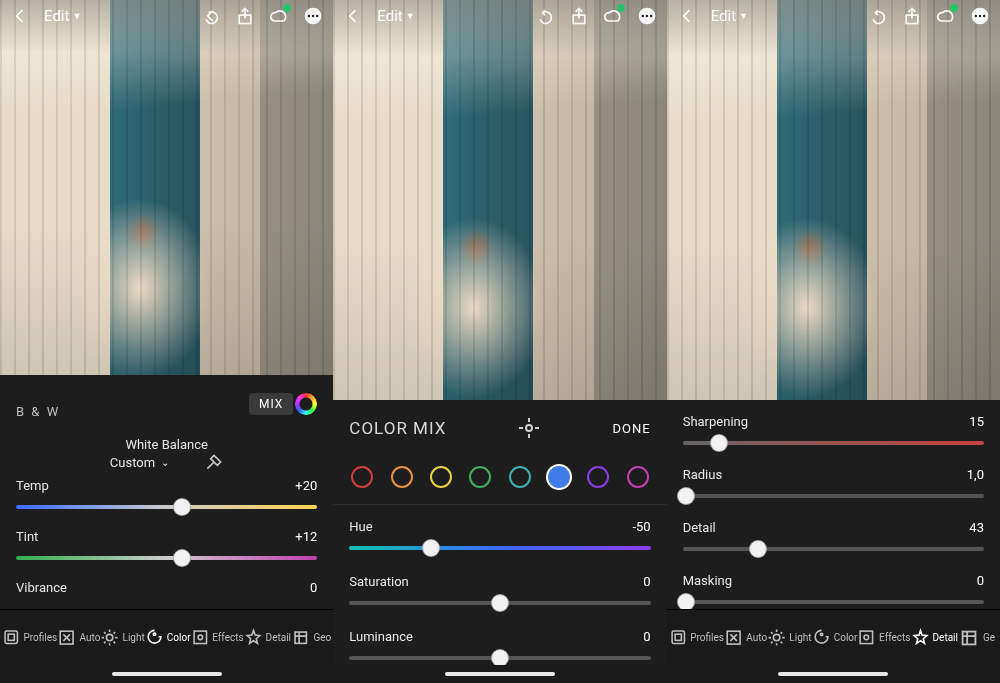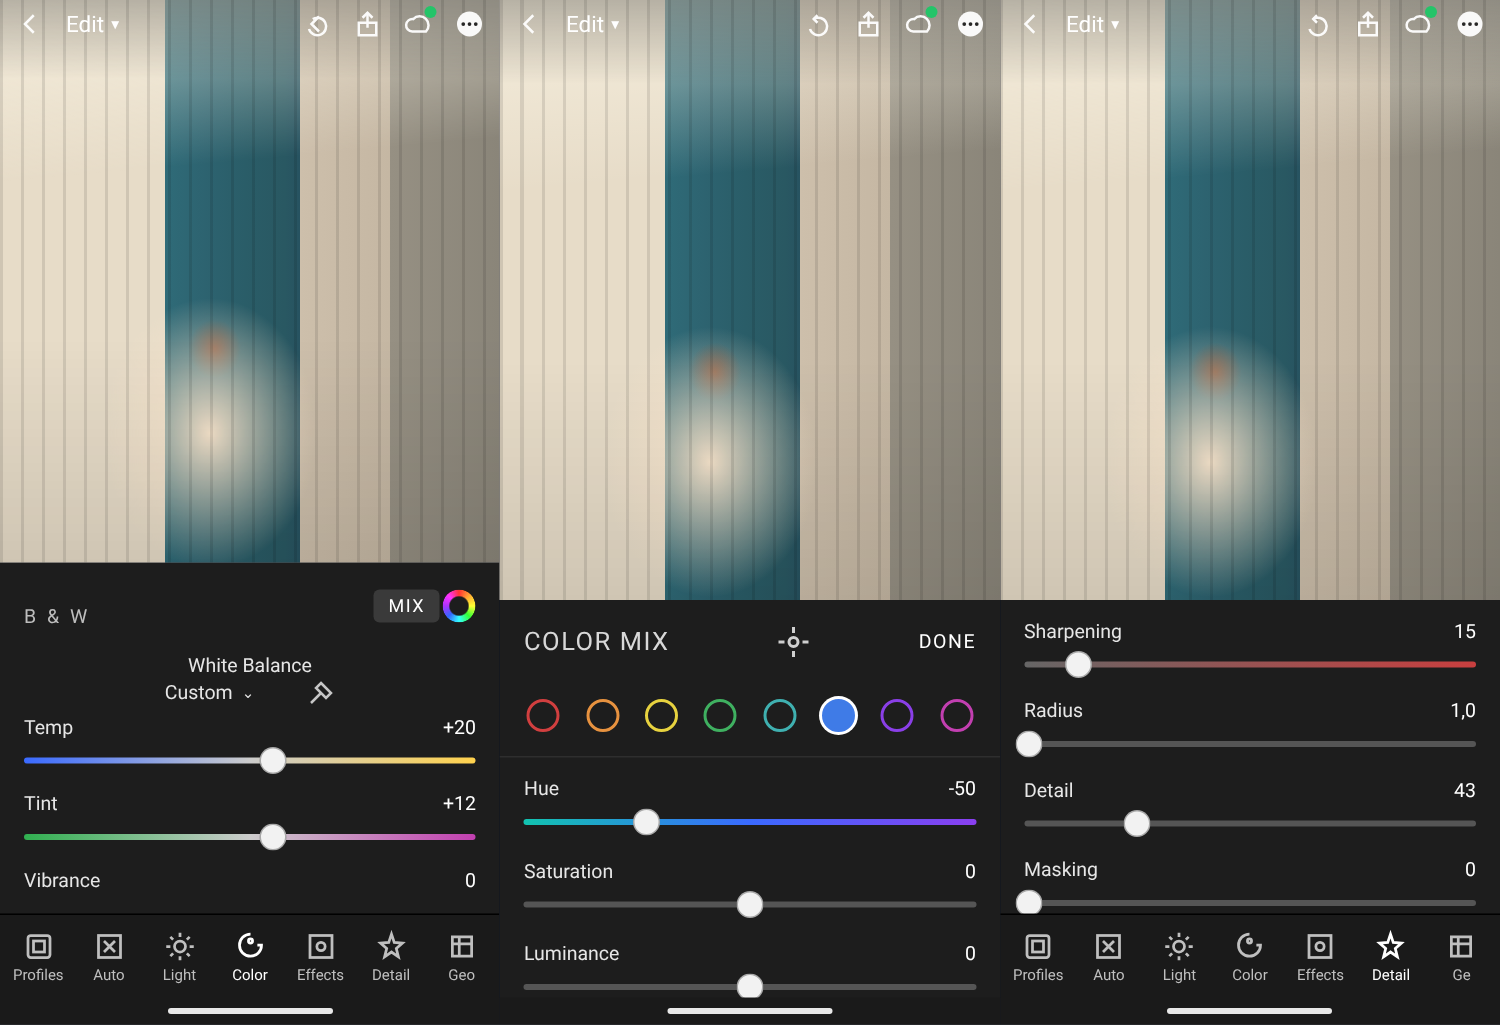--- a/index.html
+++ b/index.html
@@ -89,21 +89,21 @@
     position:absolute; top:50%; transform:translate(-50%,-50%);
     width:18px; height:18px; border-radius:50%;
     background:#f2f2f2; border:1px solid rgba(0,0,0,.3);
   }
   .tabbar {
     display:flex; background:#1a1a1a; border-top:1px solid #000;
     justify-content:space-around; align-items:center;
     height:56px; padding:0 2px;
   }
   .tab {
-    display:flex; flex-direction:column; align-items:center; gap:3px;
+    display:flex; flex-direction:row; align-items:center; gap:3px;
     color:#bfbfbf; font-size:10px; min-width:40px;
   }
   .tab.active { color:#fff; }
   .tab .ticon { width:22px; height:22px; display:flex; align-items:center; justify-content:center;}
   .tab svg { stroke:#bfbfbf; stroke-width:2; fill:none; }
   .tab.active svg { stroke:#fff; }
   .homebar { height:18px; display:flex; align-items:center; justify-content:center; background:#1a1a1a; }
   .hb { width:110px; height:4px; border-radius:3px; background:#fff; opacity:.9; }
 
   

